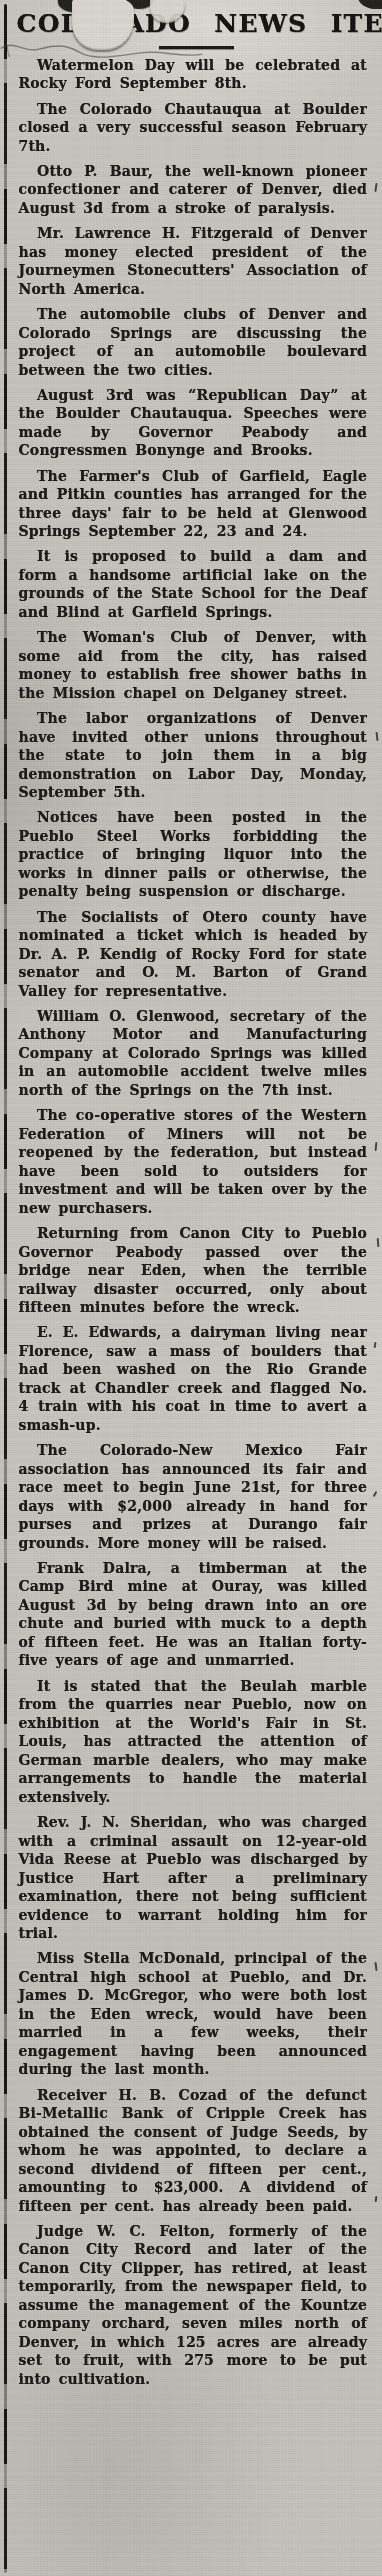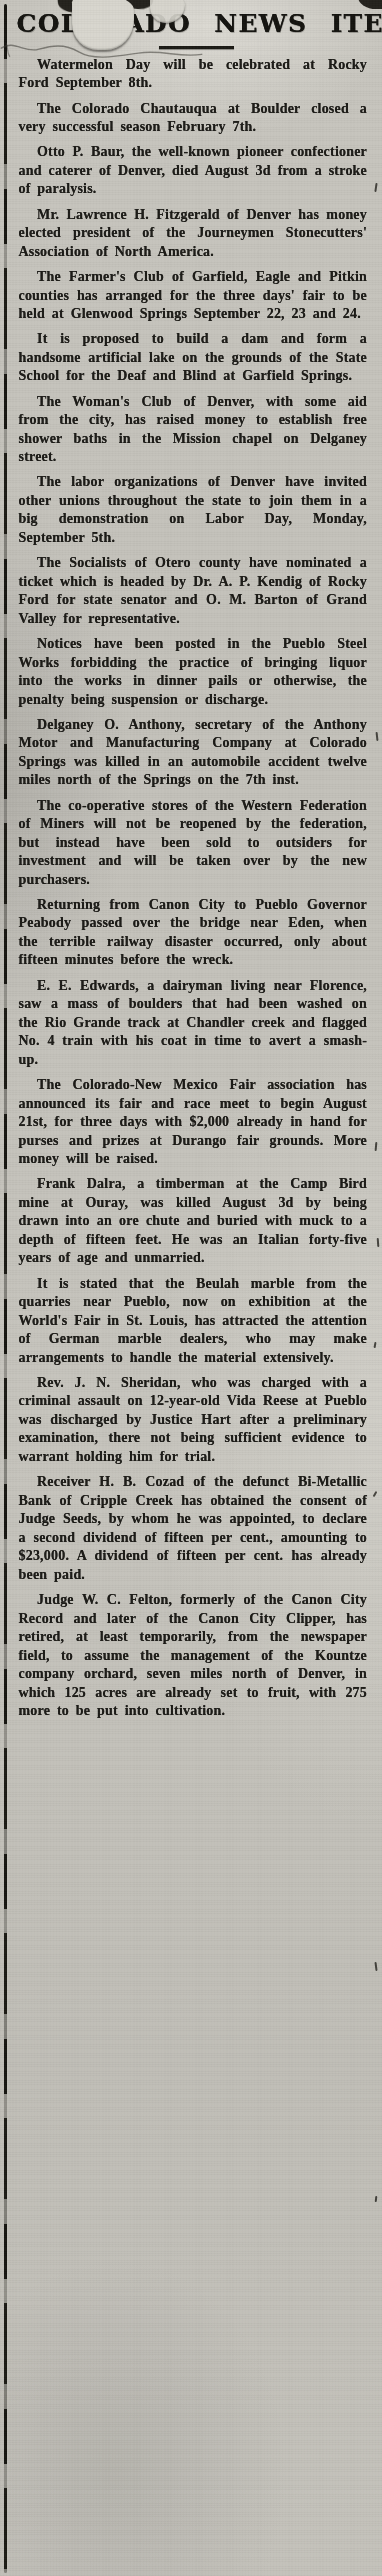--- a/index.html
+++ b/index.html
@@ -49,21 +49,20 @@
     box-shadow:0 0.6px 0.6px rgba(30,29,25,.4);
   }
   .body{
     padding:0 15px 0 18.5px;color:#1b1a16;
     font-size:14px;line-height:18.5px;font-weight:bold;
     text-align:justify;
   }
   .body p{
     margin:0 0 6.8px 0;text-indent:18.5px;word-spacing:3.1px;letter-spacing:0.2px;
     text-shadow:0 0 0.5px rgba(15,14,12,.75);
-    font-family:Liberation Serif, serif;
   }
   .crease{position:absolute;left:0;top:0;pointer-events:none;}
 </style>
 </head>
 <body>
 
 <div class="scan">
 
   <div class="col-rule"></div>
 
@@ -81,34 +80,37 @@
     <path d="M10,70 C 14,76 10,84 16,92" fill="none" stroke="#3c3a35" stroke-width="2" opacity="0.45"></path>
   </svg>
 
   <div class="divider"></div>
 
   <div class="body">
       <p>Watermelon Day will be celebrated at Rocky Ford September 8th.</p>
       <p>The Colorado Chautauqua at Boulder closed a very successful season February 7th.</p>
       <p>Otto P. Baur, the well-known pioneer confectioner and caterer of Denver, died August 3d from a stroke of paralysis.</p>
       <p>Mr. Lawrence H. Fitzgerald of Denver has money elected president of the Journeymen Stonecutters' Association of North America.</p>
+      <p>The automobile clubs of Denver and Colorado Springs are discussing the project of an automobile boulevard between the two cities.</p>
+      <p>August 3rd was “Republican Day” at the Boulder Chautauqua. Speeches were made by Governor Peabody and Congressmen Bonynge and Brooks.</p>
       <p>The Farmer's Club of Garfield, Eagle and Pitkin counties has arranged for the three days' fair to be held at Glenwood Springs September 22, 23 and 24.</p>
       <p>It is proposed to build a dam and form a handsome artificial lake on the grounds of the State School for the Deaf and Blind at Garfield Springs.</p>
       <p>The Woman's Club of Denver, with some aid from the city, has raised money to establish free shower baths in the Mission chapel on Delganey street.</p>
       <p>The labor organizations of Denver have invited other unions throughout the state to join them in a big demonstration on Labor Day, Monday, September 5th.</p>
+      <p>Notices have been posted in the Pueblo Steel Works forbidding the practice of bringing liquor into the works in dinner pails or otherwise, the penalty being suspension or discharge.</p>
       <p>The Socialists of Otero county have nominated a ticket which is headed by Dr. A. P. Kendig of Rocky Ford for state senator and O. M. Barton of Grand Valley for representative.</p>
-      <p>Notices have been posted in the Pueblo Steel Works forbidding the practice of bringing liquor into the works in dinner pails or otherwise, the penalty being suspension or discharge.</p>
-      <p>Delganey O. Anthony, secretary of the Anthony Motor and Manufacturing Company at Colorado Springs was killed in an automobile accident twelve miles north of the Springs on the 7th inst.</p>
+      <p>William O. Glenwood, secretary of the Anthony Motor and Manufacturing Company at Colorado Springs was killed in an automobile accident twelve miles north of the Springs on the 7th inst.</p>
       <p>The co-operative stores of the Western Federation of Miners will not be reopened by the federation, but instead have been sold to outsiders for investment and will be taken over by the new purchasers.</p>
       <p>Returning from Canon City to Pueblo Governor Peabody passed over the bridge near Eden, when the terrible railway disaster occurred, only about fifteen minutes before the wreck.</p>
       <p>E. E. Edwards, a dairyman living near Florence, saw a mass of boulders that had been washed on the Rio Grande track at Chandler creek and flagged No. 4 train with his coat in time to avert a smash-up.</p>
-      <p>The Colorado-New Mexico Fair association has announced its fair and race meet to begin August 21st, for three days with $2,000 already in hand for purses and prizes at Durango fair grounds. More money will be raised.</p>
+      <p>The Colorado-New Mexico Fair association has announced its fair and race meet to begin June 21st, for three days with $2,000 already in hand for purses and prizes at Durango fair grounds. More money will be raised.</p>
       <p>Frank Dalra, a timberman at the Camp Bird mine at Ouray, was killed August 3d by being drawn into an ore chute and buried with muck to a depth of fifteen feet. He was an Italian forty-five years of age and unmarried.</p>
       <p>It is stated that the Beulah marble from the quarries near Pueblo, now on exhibition at the World's Fair in St. Louis, has attracted the attention of German marble dealers, who may make arrangements to handle the material extensively.</p>
       <p>Rev. J. N. Sheridan, who was charged with a criminal assault on 12-year-old Vida Reese at Pueblo was discharged by Justice Hart after a preliminary examination, there not being sufficient evidence to warrant holding him for trial.</p>
+      <p>Miss Stella McDonald, principal of the Central high school at Pueblo, and Dr. James D. McGregor, who were both lost in the Eden wreck, would have been married in a few weeks, their engagement having been announced during the last month.</p>
       <p>Receiver H. B. Cozad of the defunct Bi-Metallic Bank of Cripple Creek has obtained the consent of Judge Seeds, by whom he was appointed, to declare a second dividend of fifteen per cent., amounting to $23,000. A dividend of fifteen per cent. has already been paid.</p>
       <p>Judge W. C. Felton, formerly of the Canon City Record and later of the Canon City Clipper, has retired, at least temporarily, from the newspaper field, to assume the management of the Kountze company orchard, seven miles north of Denver, in which 125 acres are already set to fruit, with 275 more to be put into cultivation.</p>
     </div>
 
   <div class="tick" style="left:375px;top:183px;transform:rotate(8deg);"></div>
   <div class="tick" style="left:376px;top:732px;transform:rotate(-6deg);"></div>
   <div class="tick" style="left:375px;top:1142px;transform:rotate(5deg);"></div>
   <div class="tick" style="left:377px;top:1238px;transform:rotate(-4deg);"></div>
   <div class="tick" style="left:374px;top:1342px;height:6.2px;transform:rotate(10deg);"></div>
   <div class="tick" style="left:374px;top:1491px;height:6.2px;transform:rotate(30deg);"></div>

